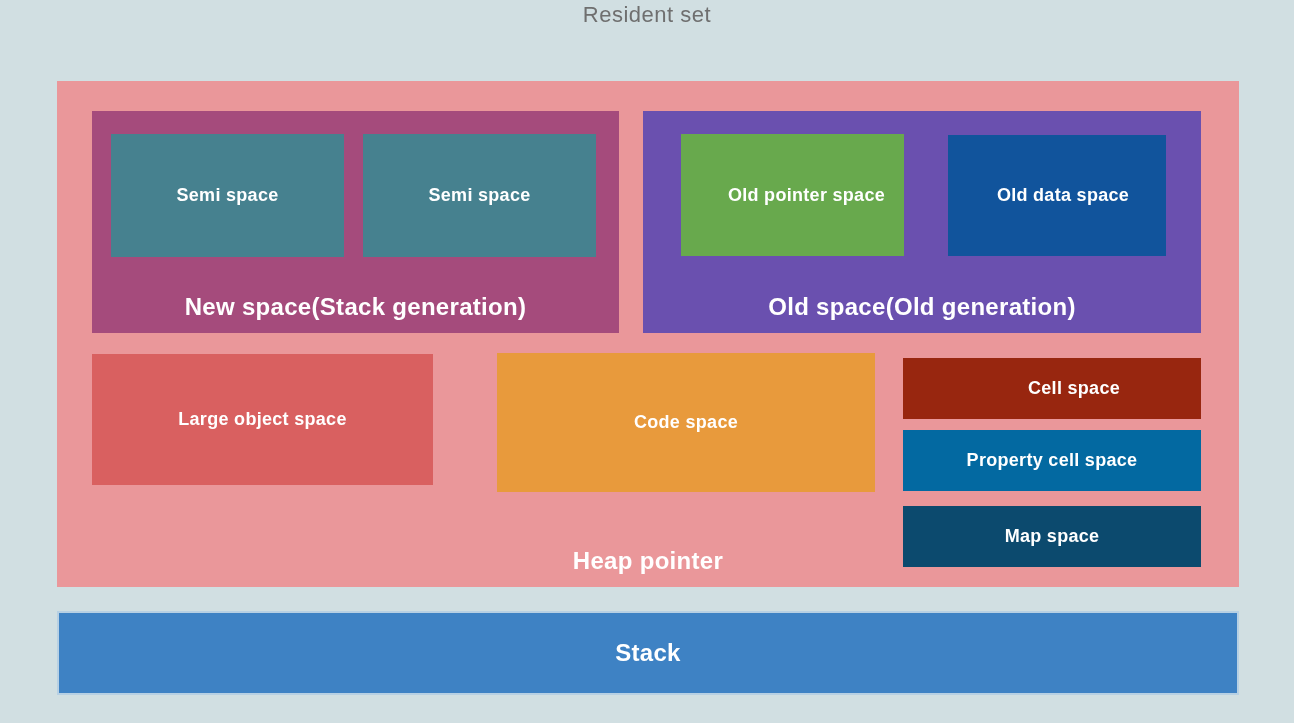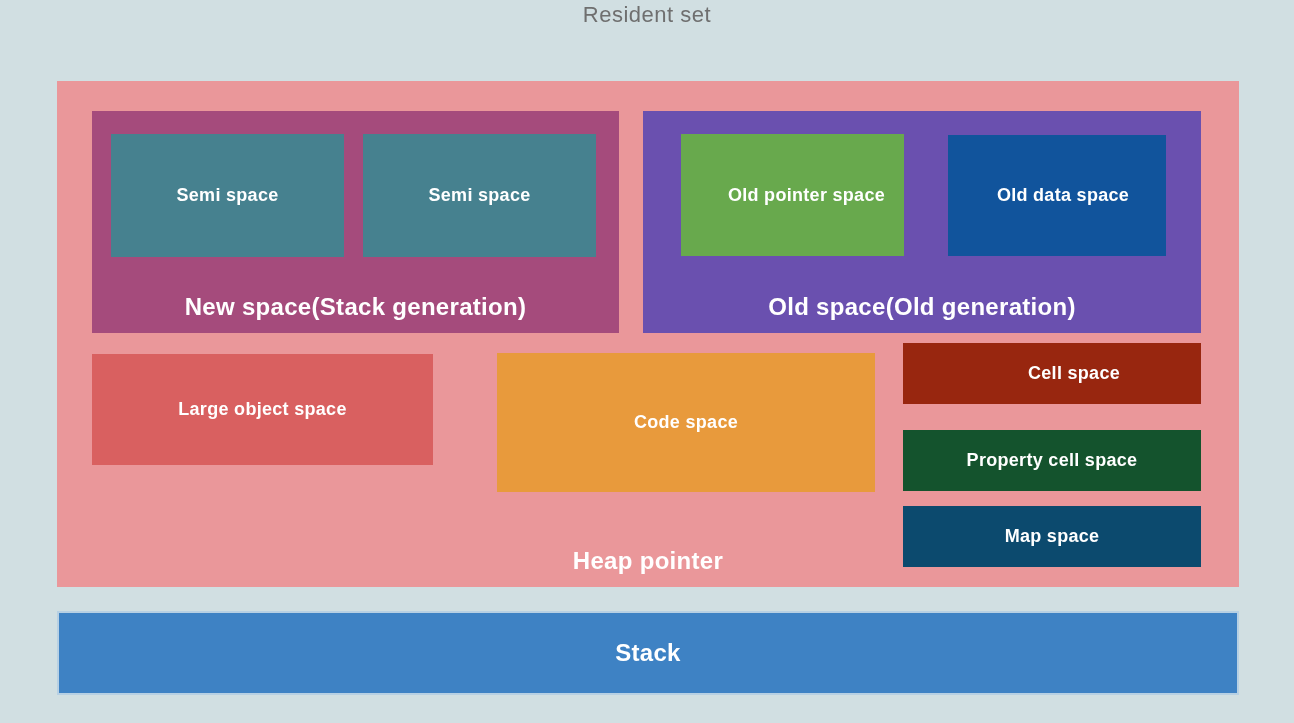--- a/index.html
+++ b/index.html
@@ -48,23 +48,23 @@
     letter-spacing: 0.3px;
   }
   
   .heap        { left: 57px;  top: 81px;  width: 1182px; height: 506px; }
   .new-space   { left: 35px;  top: 30px;  width: 527px;  height: 222px; }
   .semi-1      { left: 19px;  top: 23px;  width: 233px;  height: 123px; }
   .semi-2      { left: 271px; top: 23px;  width: 233px;  height: 123px; }
   .old-space   { left: 586px; top: 30px;  width: 558px;  height: 222px; }
   .old-pointer { left: 38px;  top: 23px;  width: 223px;  height: 122px; padding-left: 28px; }
   .old-data    { left: 305px; top: 24px;  width: 218px;  height: 121px; padding-left: 12px; }
-  .large-obj   { left: 35px;  top: 273px; width: 341px;  height: 111px; }
+  .large-obj   { left: 35px;  top: 273px; width: 341px;  height: 131px; }
   .code-space  { left: 440px; top: 272px; width: 378px;  height: 139px; }
-  .cell-space  { left: 846px; top: 262px; width: 298px;  height: 61px; padding-left: 44px; }
+  .cell-space  { left: 846px; top: 277px; width: 298px;  height: 61px; padding-left: 44px; }
   .prop-cell   { left: 846px; top: 349px; width: 298px;  height: 61px; }
   .map-space   { left: 846px; top: 425px; width: 298px;  height: 61px; }
   .stack {
     left: 57px; top: 611px; width: 1182px; height: 84px;
     border: 2px solid rgba(205, 222, 233, 0.85);
   }
   .stack .inner-label { font-size: 24px; }
 </style>
 </head>
 <body>
@@ -100,21 +100,21 @@
     </div>
 
     <div class="abs code-space flex-center" style="background-color: rgb(232, 154, 60);">
       <span class="inner-label">Code space</span>
     </div>
 
     <div class="abs cell-space flex-center" style="background-color: rgb(152, 38, 15);">
       <span class="inner-label">Cell space</span>
     </div>
 
-    <div class="abs prop-cell flex-center" style="background-color: #14532d;">
+    <div class="abs prop-cell flex-center" style="background-color: #0369a1;">
       <span class="inner-label">Property cell space</span>
     </div>
 
     <div class="abs map-space flex-center" style="background-color: #0c4a6e;">
       <span class="inner-label">Map space</span>
     </div>
 
     <div class="section-label">Heap pointer</div>
   </div>
 

